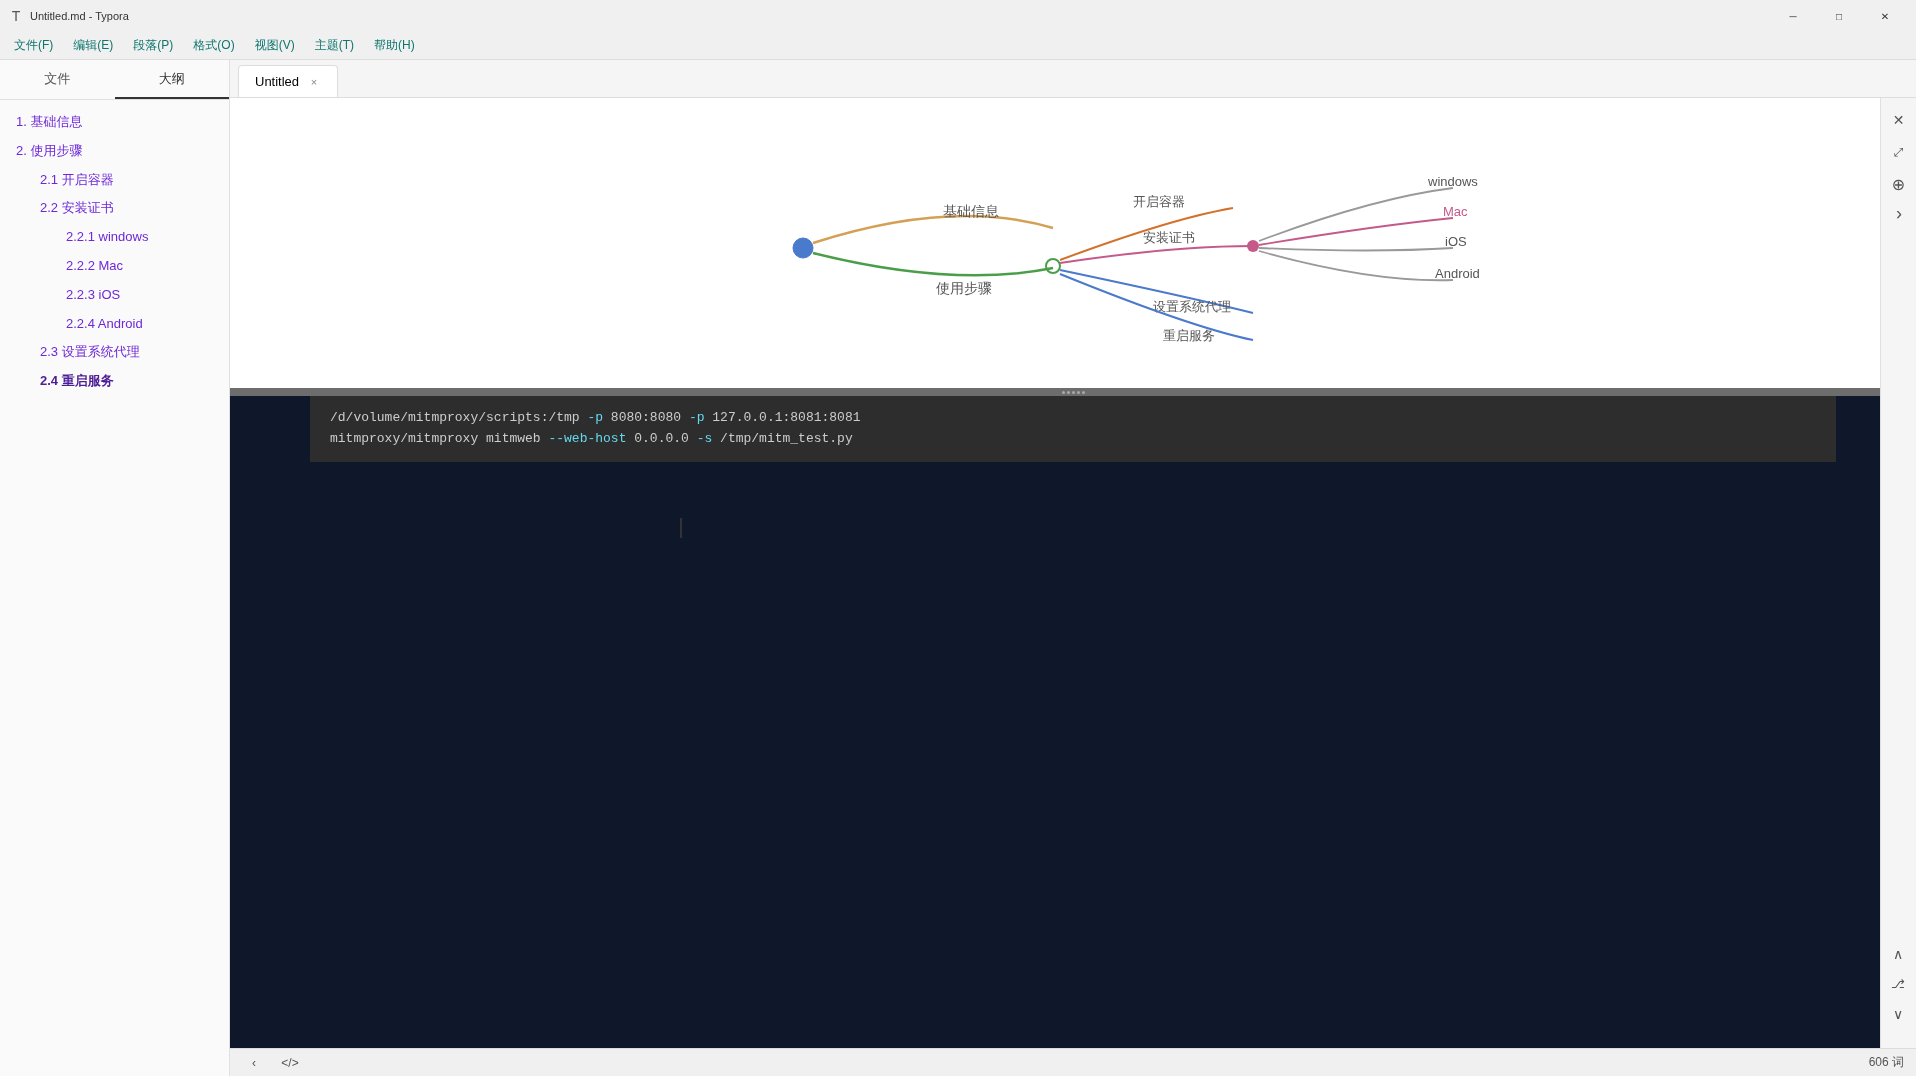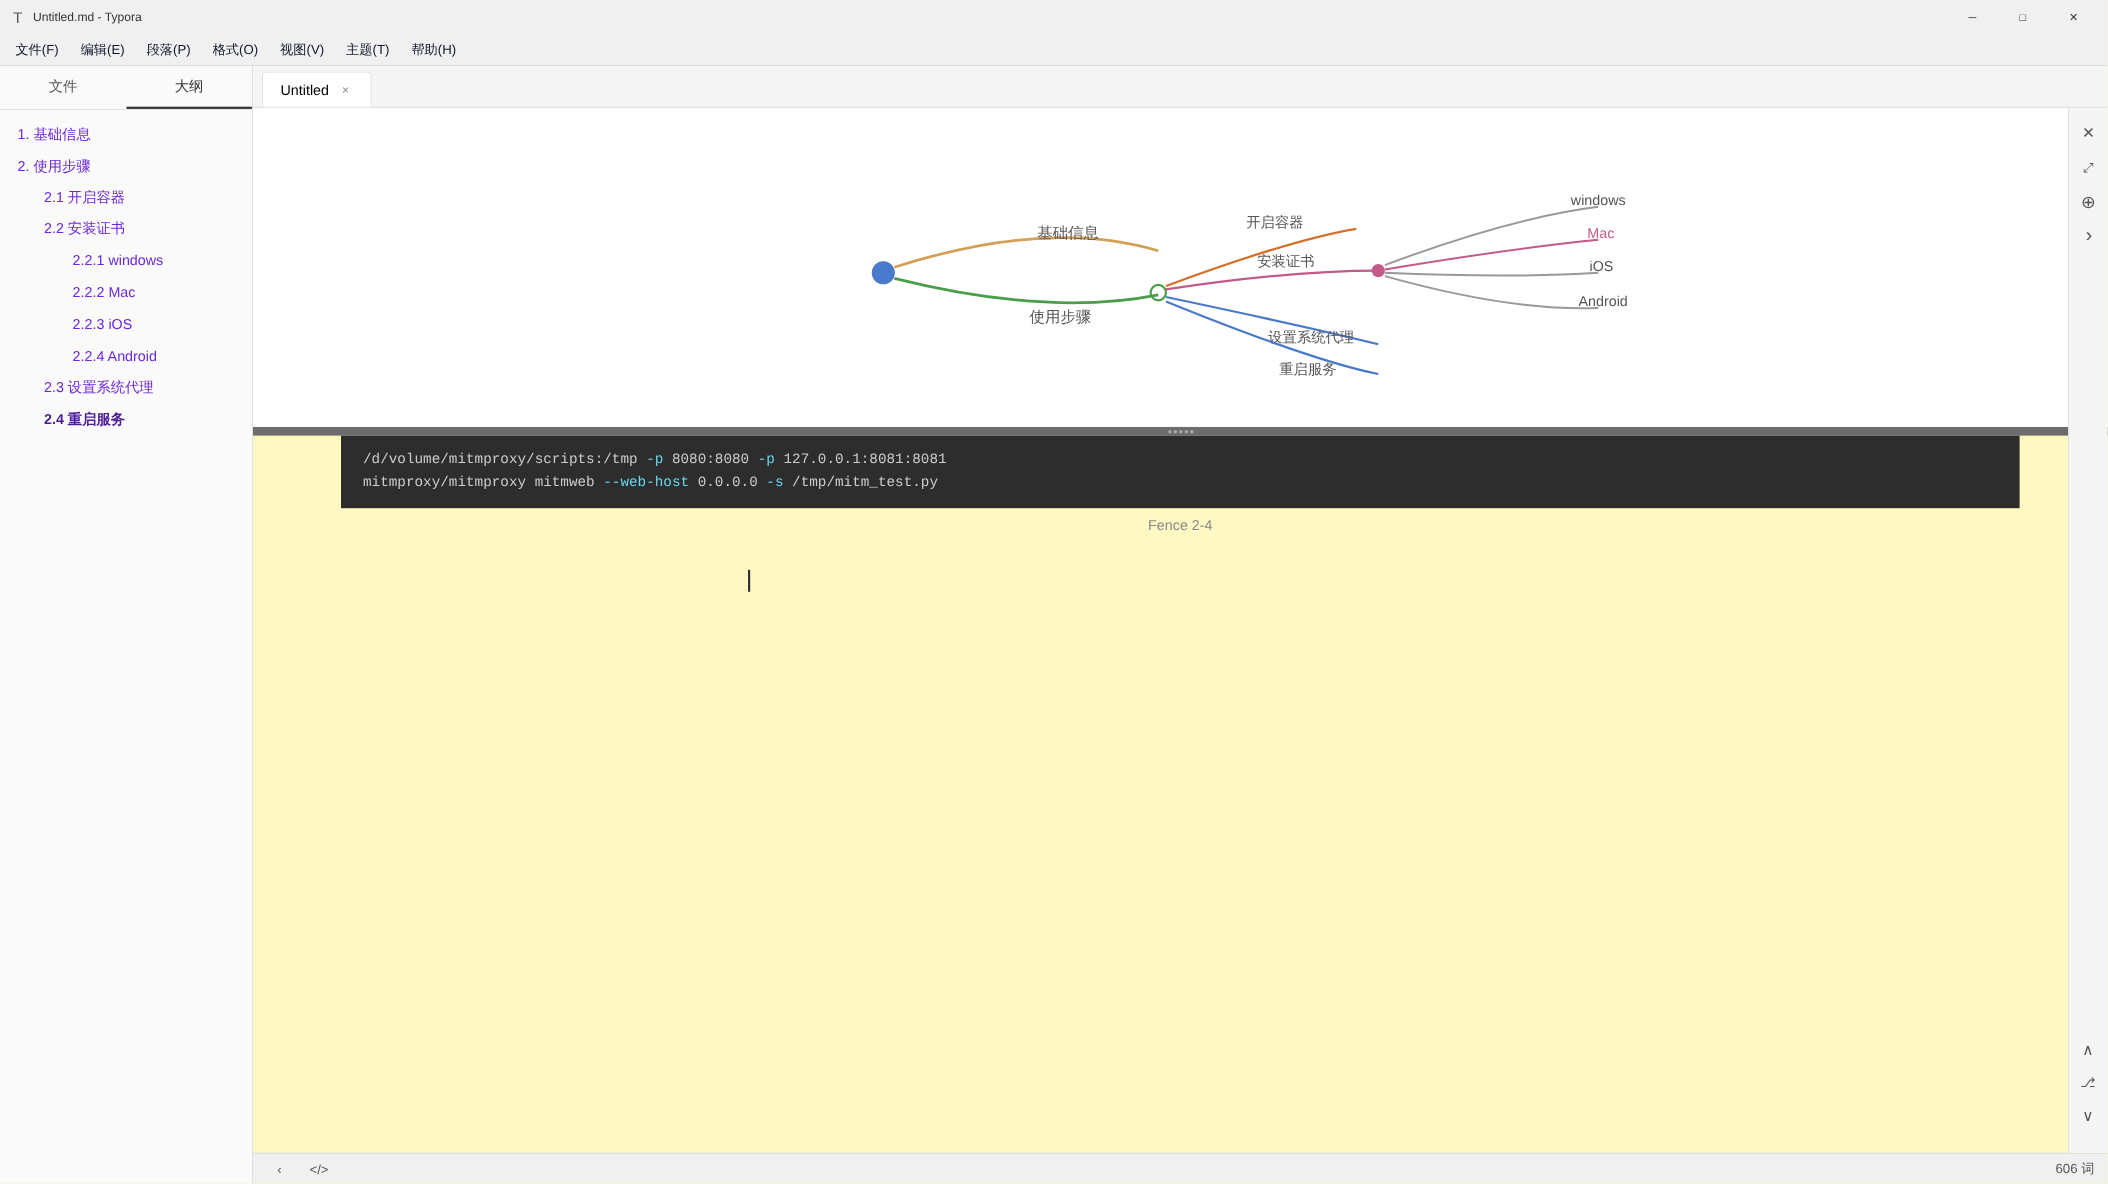--- a/index.html
+++ b/index.html
@@ -35,21 +35,21 @@
       background: #f0f0f0;
       height: 28px;
       display: flex;
       align-items: center;
       padding: 0 4px;
       border-bottom: 1px solid #ddd;
     }
     .menu-item {
       padding: 4px 10px;
       font-size: 12px;
-      color: #0f172a;
+      color: #0f766e;
       cursor: pointer;
       border-radius: 3px;
     }
 
     
     .app-body {
       display: flex;
       height: calc(1076px - 60px);
     }
 
@@ -91,21 +91,21 @@
     .outline-item.level1 { padding-left: 16px; }
     .outline-item.level2 { padding-left: 40px; }
     .outline-item.level3 { padding-left: 66px; }
     .outline-item.active { font-weight: bold; color: #4c1d95; }
 
     
     .main-area {
       flex: 1;
       display: flex;
       flex-direction: column;
-      background: #fef9c3;
+      background: #0f172a;
       position: relative;
     }
 
     
     .tabs-bar {
       height: 38px;
       background: #f5f5f5;
       display: flex;
       align-items: flex-end;
       border-bottom: 1px solid #ddd;
@@ -340,21 +340,20 @@
           <div class="drag-dot"></div>
           <div class="drag-dot"></div>
         </div>
       </div>
 
       <div class="code-block-area">
         <div class="code-line">/d/volume/mitmproxy/scripts:/tmp <span class="code-keyword">-p</span> 8080:8080 <span class="code-keyword">-p</span> 127.0.0.1:8081:8081</div>
         <div class="code-line">mitmproxy/mitmproxy mitmweb <span class="code-keyword">--web-host</span> 0.0.0.0 <span class="code-keyword">-s</span> /tmp/mitm_test.py</div>
       </div>
 
-      <div class="fence-label">Fence 2-4</div>
 
       <div class="text-cursor"></div>
 
       <div class="right-controls">
         <div class="right-btn">✕</div>
         <div class="right-btn" style="font-size:12px;">⤢</div>
         <div class="right-btn" style="font-size:16px;">⊕</div>
         <div class="right-btn" style="font-size:18px; transform: rotate(180deg);">‹</div>
         <div style="flex:1;"></div>
 

